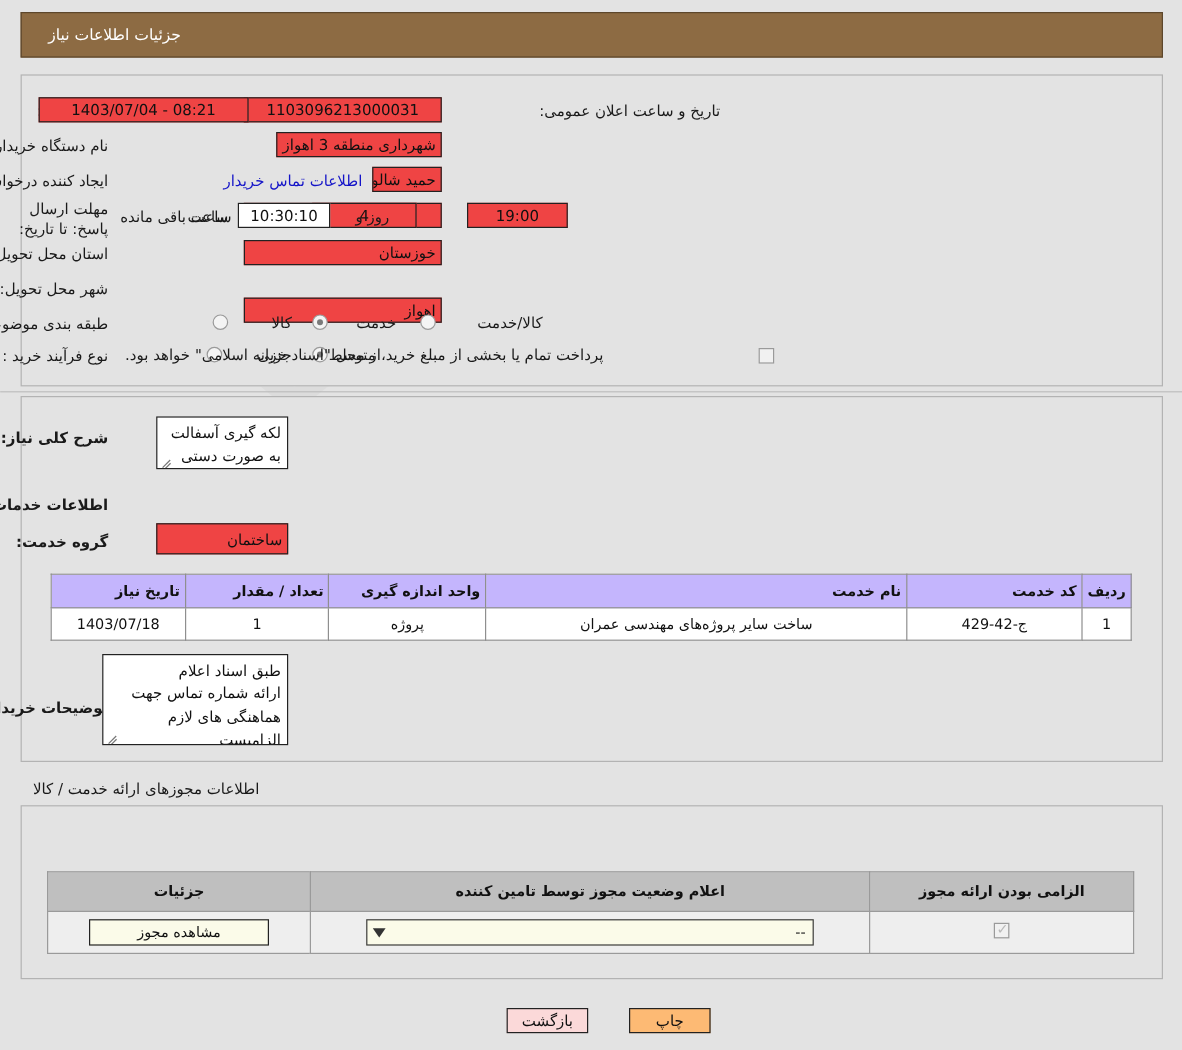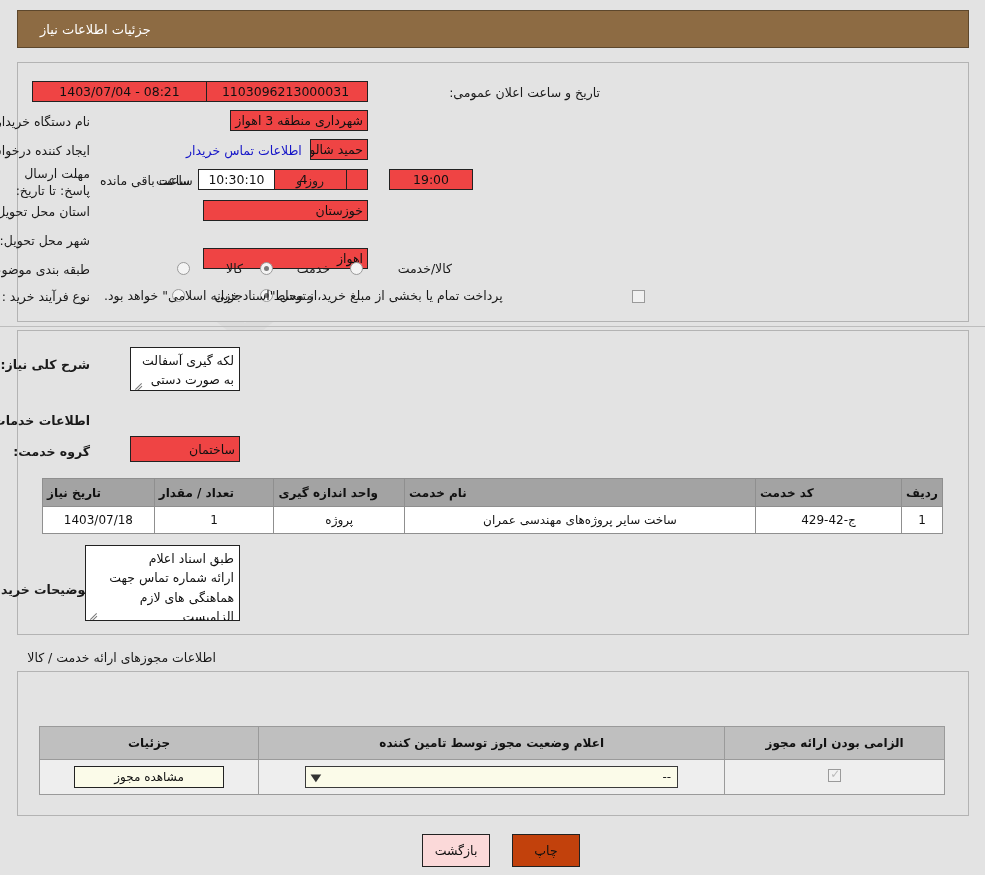--- a/index.html
+++ b/index.html
@@ -235,27 +235,27 @@
 
   
   table.grid {
     position: absolute;
     border-collapse: collapse;
     font-size: 12px;
     z-index: 4;
     background: #ffffff;
   }
   table.grid th {
-    background: #a3a3a3;
+    background: #c4b5fd;
     border: 1px solid #8f8f8f;
     font-weight: bold;
     color: #111;
     height: 27px;
     padding: 0 4px;
-    text-align: left;
+    text-align: right;
     font-size: 12px;
   }
   table.grid td {
     background: #ffffff;
     border: 1px solid #8f8f8f;
     height: 26px;
     padding: 0 4px;
     text-align: center;
     color: #111;
     font-size: 12px;
@@ -317,27 +317,28 @@
     text-align: center;
   }
 
   
   .btn {
     position: absolute;
     box-sizing: border-box;
     border: 1px solid #222;
     font-size: 12.5px;
     color: #111;
-    height: 33px;
+    height: 21px;
     display: flex;
     align-items: center;
     justify-content: center;
     z-index: 4;
-  }
-  .btn-print { background: #c2410c; left: 512px; top: 834px; width: 68px; }
+    margin-top: 6px;
+  }
+  .btn-print { background: #fdba74; left: 524px; top: 834px; width: 68px; }
   .btn-back  { background: #fbd9d9; left: 422px; top: 834px; width: 68px; }
 
   .sep {
     position: absolute;
     left: 0;
     width: 985px;
     height: 1px;
     background: #bdbdbd;
     z-index: 1;
   }

